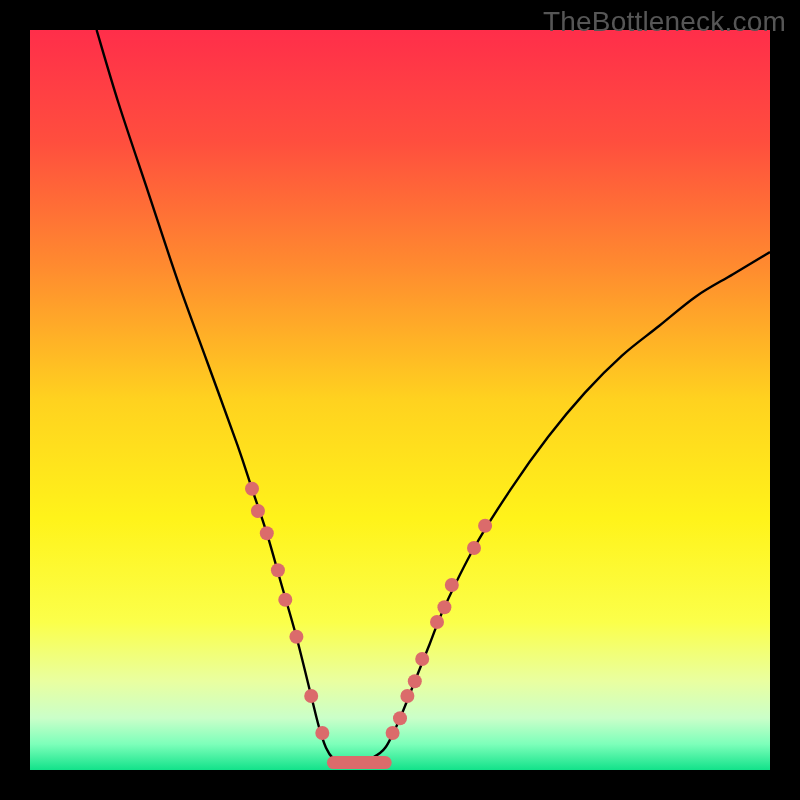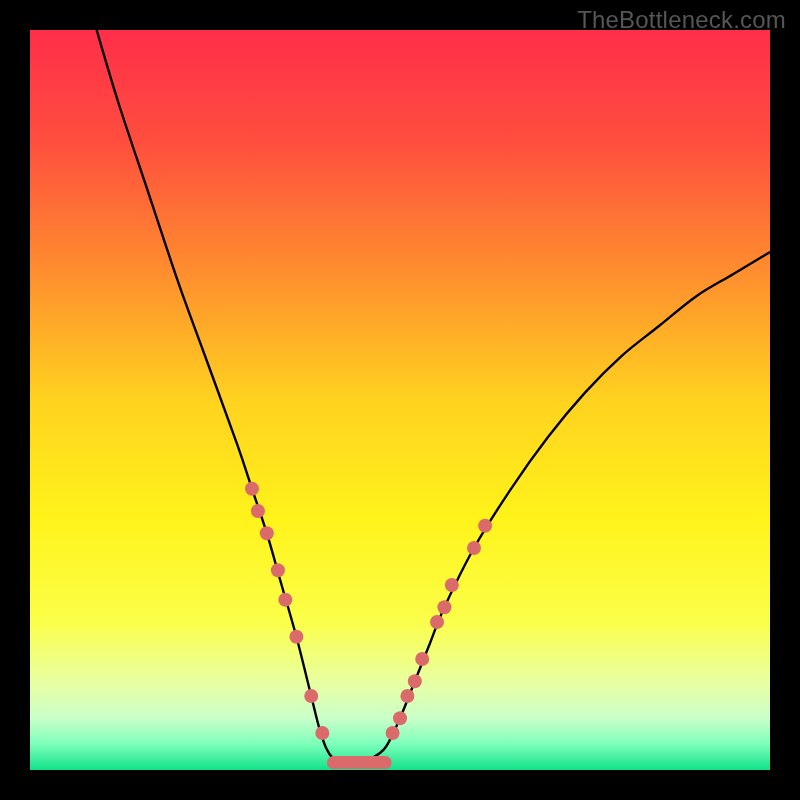--- a/index.html
+++ b/index.html
@@ -23,21 +23,21 @@
     left: 0;
     top: 0;
     width: 740px;
     height: 740px;
   }
   .watermark {
     position: absolute;
     top: 6px;
     right: 14px;
     font-family: Arial, Helvetica, sans-serif;
-    font-size: 24px;
+    font-size: 28px;
     color: #565656;
     letter-spacing: 0.2px;
     font-weight: 500;
   }
 </style>
 </head>
 <body>
 
 <div class="frame">
   <svg class="plot-area" viewBox="0 0 740 740">

